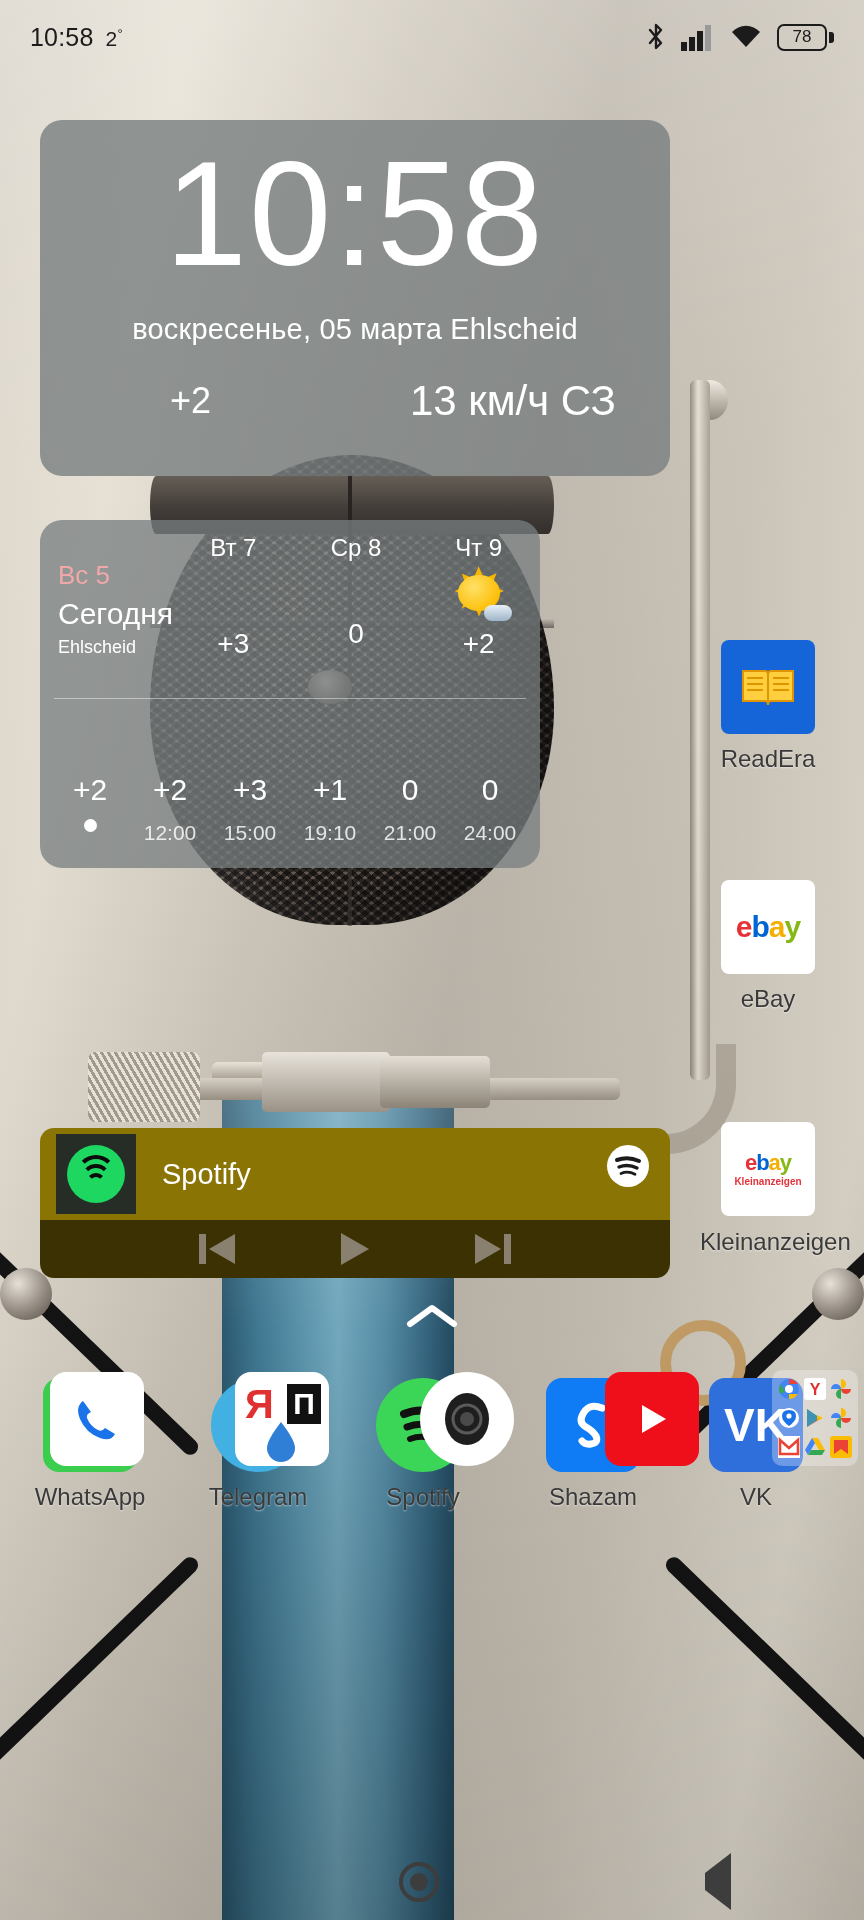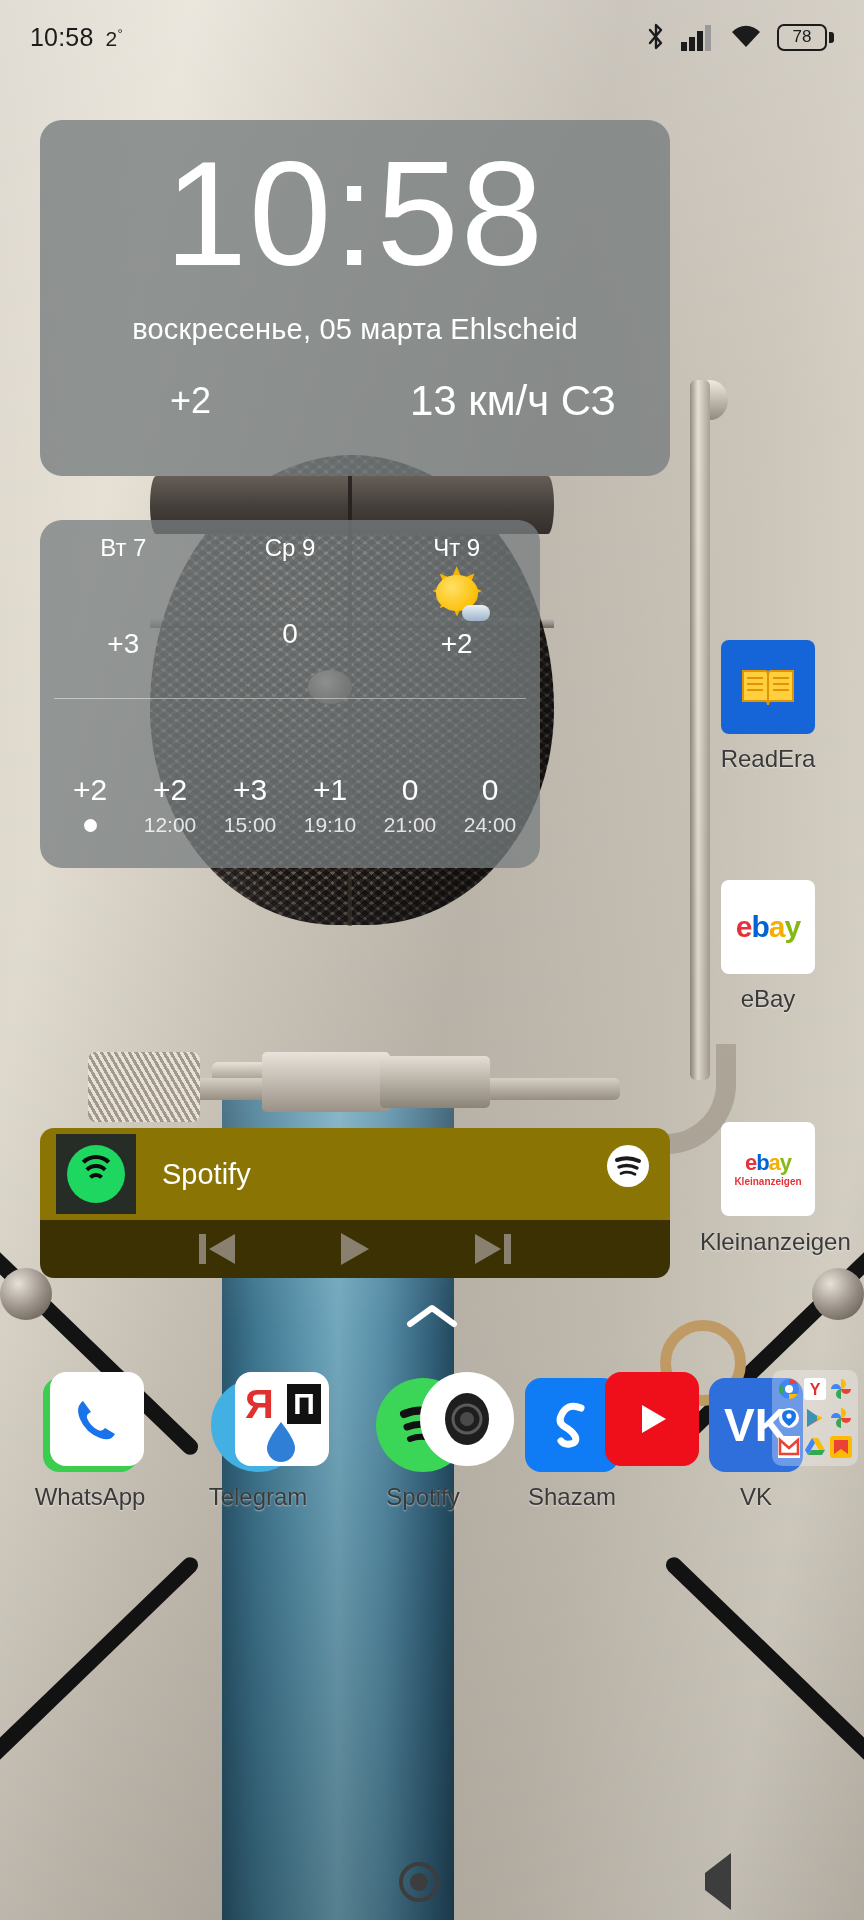--- a/index.html
+++ b/index.html
@@ -208,21 +208,21 @@
   .wx-today .city { font-size:18px; margin-top:6px; }
   .wx-days { flex:1; display:flex; }
   .wx-day { flex:1; display:flex; flex-direction:column; align-items:center; }
   .wx-day .dl { font-size:24px; }
   .wx-day .di { margin-top:8px; }
   .wx-day .dt { font-size:28px; margin-top:6px; }
   .wx-sep { height:1px; background:rgba(255,255,255,.45); margin:12px 14px 0 14px; }
   .wx-hours { display:flex; padding:14px 10px 0 10px; }
   .wx-hour { flex:1; display:flex; flex-direction:column; align-items:center; }
   .wx-hour .ht { font-size:30px; margin-top:8px; }
-  .wx-hour .hl { font-size:21px; color:rgba(255,255,255,.82); margin-top:6px; min-height:26px; }
+  .wx-hour .hl { font-size:21px; color:rgba(255,255,255,.82); margin-top:14px; min-height:26px; }
   .dot-now { width:13px; height:13px; border-radius:50%; background:#fff; margin-top:12px; }
 
   
   #spotify-widget {
     position:absolute; left:40px; top:1128px; width:630px; height:150px;
     border-radius:14px; overflow:hidden; z-index:20;
   }
   .sp-top {
     height:92px; background:#8a7404; display:flex; align-items:center; padding:0 16px;
     position:relative;
@@ -353,37 +353,42 @@
             </span></span>
       </span>
       <span>+2</span>
     </span>
     <span class="cw-right">13 км/ч СЗ</span>
   </div>
 </div>
 
 <div id="weather-widget">
   <div class="wx-top">
+    <div class="wx-today">
+      <div class="d">Вс 5</div>
+      <div class="today">Сегодня</div>
+      <div class="city">Ehlscheid</div>
+    </div>
     <div class="wx-days">
 
 
       <div class="wx-day">
         <div class="dl">Вт 7</div>
         <div class="di">
           <span class="ico" style="width:62px;height:52px;display:block"><span class="cloud"><span class="rain">
                   <i></i>
                   <i></i>
                   <i></i>
                 </span></span></span>
         </div>
         <div class="dt">+3</div>
       </div>
 
       <div class="wx-day">
-        <div class="dl">Ср 9</div>
+        <div class="dl">Ср 8</div>
         <div class="di">
           <span class="ico" style="width:62px;height:42px;display:block"><span class="cloud"></span></span>
         </div>
         <div class="dt">0</div>
       </div>
 
       <div class="wx-day">
         <div class="dl">Чт 9</div>
         <div class="di">
           <span class="ico sun" style="width:62px;height:52px;display:block;position:relative">
@@ -580,21 +585,21 @@
       <svg width="70" height="70" viewBox="0 0 70 70">
         <path d="M16 24 q19 -8 38 2" stroke="#111" stroke-width="8" fill="none" stroke-linecap="round"></path>
         <path d="M19 37 q16 -6.5 32 2" stroke="#111" stroke-width="7" fill="none" stroke-linecap="round"></path>
         <path d="M22 49 q13 -5 26 1.5" stroke="#111" stroke-width="6" fill="none" stroke-linecap="round"></path>
       </svg>
     </div>
   </div>
   <div class="label">Spotify</div>
 </div>
 
-<div class="app" style="left:504px; top:1378px;">
+<div class="app" style="left:525px; top:1378px;">
   <div class="icon-wrap">
     <div class="sq" style="background:#0f7bf4">
       <svg width="62" height="62" viewBox="0 0 62 62">
         <path d="M40 14 q-14 -6 -20 8 q-3 7 4 11 q7 4 10 9 q3 7 -5 8 q-6 1 -9 -3" stroke="#fff" stroke-width="7" fill="none" stroke-linecap="round"></path>
       </svg>
     </div>
   </div>
   <div class="label">Shazam</div>
 </div>
 

